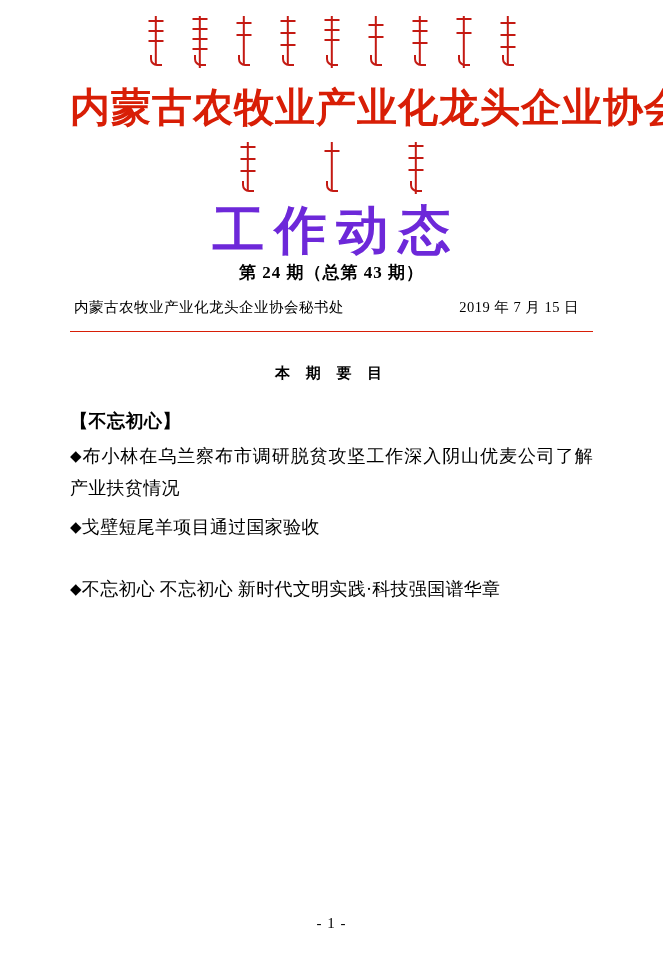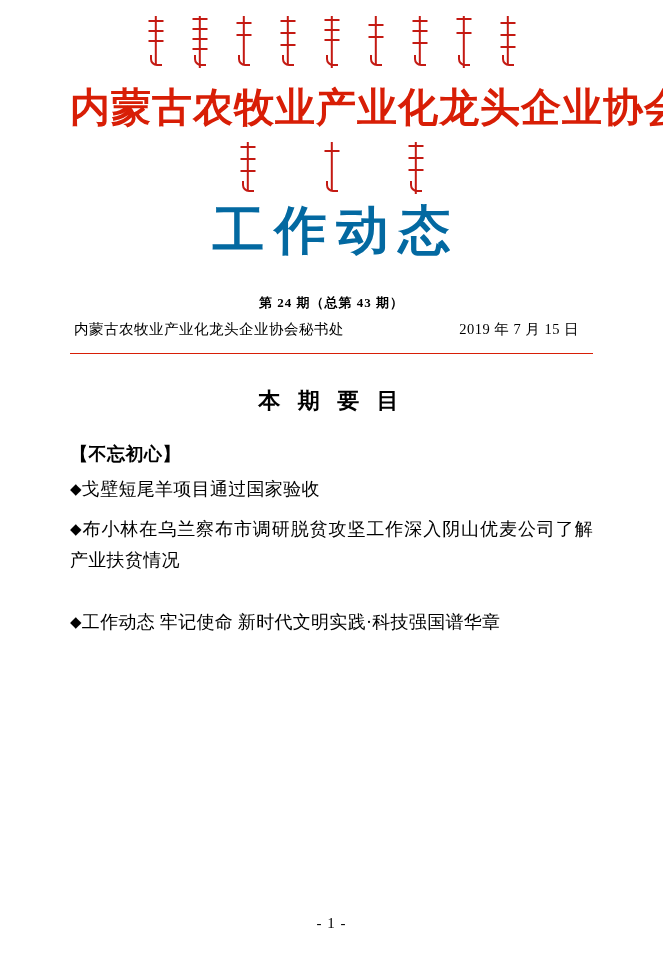--- a/index.html
+++ b/index.html
@@ -82,61 +82,61 @@
     margin-top: 4px;
     white-space: nowrap;
   }
   .mongol-row.second {
     padding-top: 10px;
     height: 60px;
     gap: 58px;
   }
   .bulletin-title {
     text-align: center;
-    color: #0369a1;
+    color: #6d28d9;
     font-family: "DejaVu Sans", sans-serif;
     font-weight: bold;
     font-size: 52px;
     letter-spacing: 10px;
     line-height: 1.1;
     margin-top: 2px;
     text-indent: 10px;
   }
 
   .issue-line {
     text-align: center;
     font-family: "Liberation Serif", serif;
     font-weight: bold;
-    font-size: 13px;
-    margin-top: 35px;
+    font-size: 17px;
+    margin-top: 2px;
     letter-spacing: 1px;
   }
 
   .meta-line {
     display: flex;
     justify-content: space-between;
     align-items: flex-end;
-    margin-top: 8px;
+    margin-top: 14px;
     font-size: 14.5px;
     padding: 0 4px;
   }
   .meta-left { letter-spacing: 0.5px; }
   .meta-right { letter-spacing: 0.5px; padding-right: 10px; }
 
   .red-rule {
     border: none;
     border-top: 1.6px solid #d81e06;
     margin: 14px 0 0 0;
   }
 
   
   .toc-heading {
     text-align: center;
     font-weight: bold;
-    font-size: 22px;
+    font-size: 15px;
     letter-spacing: 6px;
     margin-top: 32px;
   }
   .section-head {
     font-weight: bold;
     font-size: 18px;
     margin-top: 26px;
     letter-spacing: 0.5px;
   }
   .entry {
@@ -263,26 +263,26 @@
     <span class="meta-left">内蒙古农牧业产业化龙头企业协会秘书处</span>
     <span class="meta-right">2019 年 7 月 15 日</span>
   </div>
 
   <hr class="red-rule">
 
   <div class="toc-heading">本 期 要 目</div>
 
   <div class="section-head">【不忘初心】</div>
   <div class="entry">
+    <span class="dia">◆</span><span>布小林在乌兰察布市调研脱贫攻坚工作深入阴山优麦公司了解产业扶贫情况</span>
+  </div>
+  <div class="entry">
     <span class="dia">◆</span><span>戈壁短尾羊项目通过国家验收</span>
   </div>
+
+  <div class="gap-block"></div>
+
   <div class="entry">
-    <span class="dia">◆</span><span>布小林在乌兰察布市调研脱贫攻坚工作深入阴山优麦公司了解产业扶贫情况</span>
-  </div>
-
-  <div class="gap-block"></div>
-
-  <div class="entry">
-    <span class="dia">◆</span><span>工作动态 牢记使命 新时代文明实践·科技强国谱华章</span>
+    <span class="dia">◆</span><span>不忘初心 不忘初心 新时代文明实践·科技强国谱华章</span>
   </div>
 
   <div class="page-number">- 1 -</div>
 </div>
 
 </body></html>

